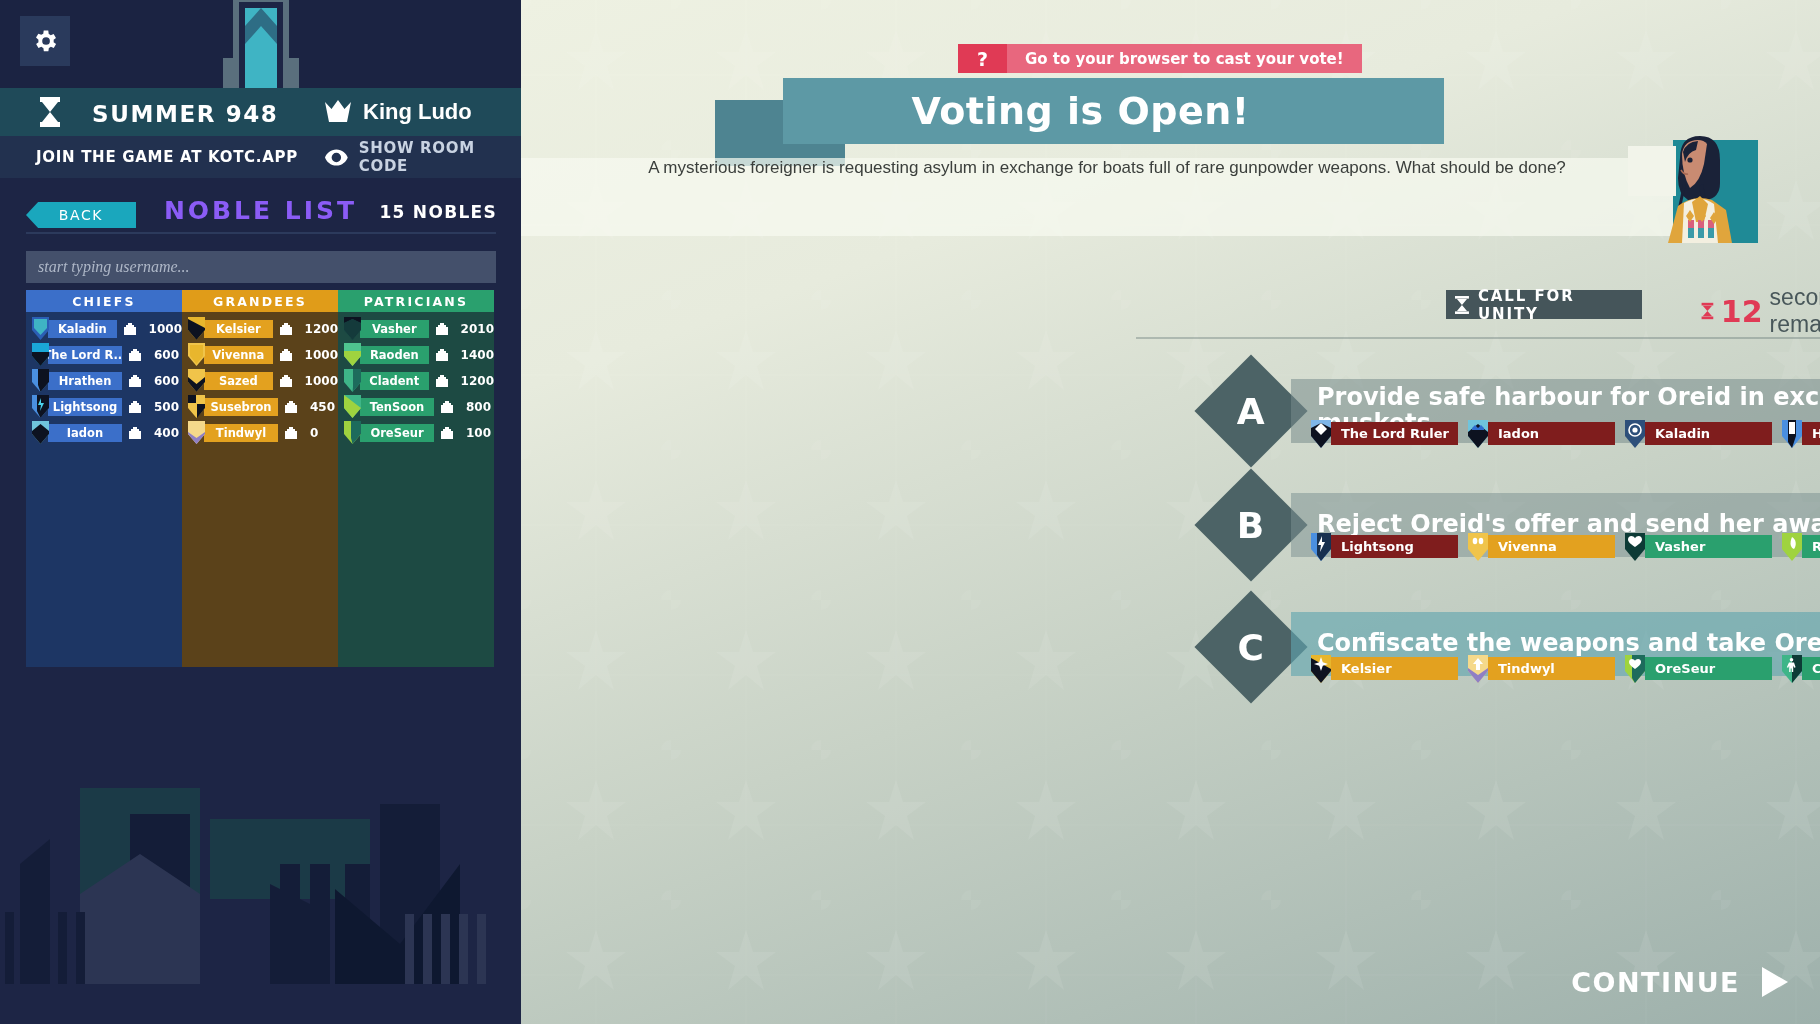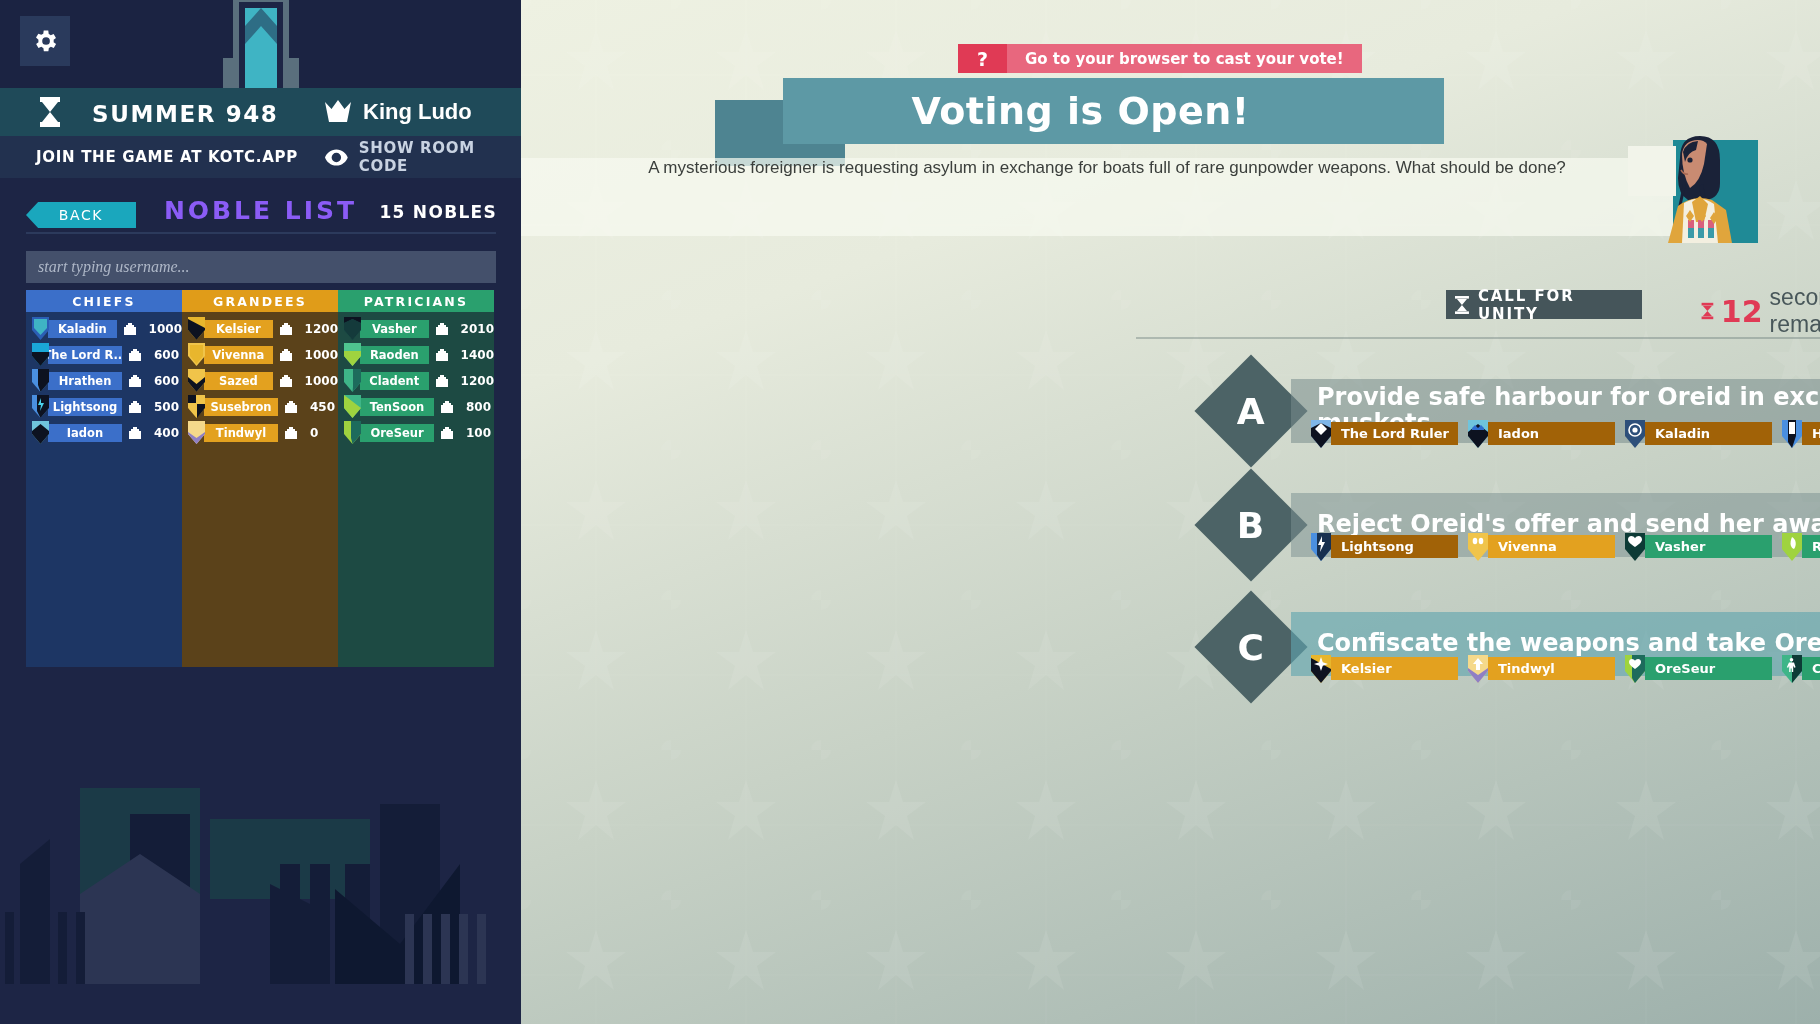--- a/index.html
+++ b/index.html
@@ -175,21 +175,21 @@
   }
   .opt-bar p{ color:#ffffff; font-size:24px; font-weight:bold; line-height:1.08;
      font-family:"DejaVu Sans", sans-serif; max-width:700px;}
 
   .voter-row{ position:absolute; display:flex; gap:10px; }
   .voter{ height:23px; display:flex; align-items:center; width:147px; position:relative;}
   .voter .vcrest{ width:20px; height:28px; flex:none; position:relative; z-index:2; }
   .voter .vname{ flex:1; height:23px; display:flex; align-items:center;
      padding-left:10px; color:#fff; font-size:13px; font-weight:bold;
      font-family:"DejaVu Sans", sans-serif;}
-  .voter.blue .vname{ background:#a16207; }
+  .voter.blue .vname{ background:#7f1d1d; }
   .voter.gold .vname{ background:#e3a11f; }
   .voter.green .vname{ background:#2aa06e; }
 
   .continue{
     position:absolute; right:28px; bottom:24px; display:flex; align-items:center; gap:16px;
     cursor:pointer;
   }
   .continue span{ color:#ffffff; font-size:27px; font-weight:bold; letter-spacing:1.5px;
      font-family:"DejaVu Sans", sans-serif;}
 </style>
@@ -703,15 +703,21 @@
               <path d="M0 0h20v16l-10 12L0 16z" fill="#3eb588"></path>
               <path d="M10 0h10v16l-10 12z" fill="#0d3b36"></path>
               <path d="M9.5 3a1.8 1.8 0 110 3.6 1.8 1.8 0 010-3.6zM7 7.6h5l1.6 4.6-1.4.6-1-2.4V17h-1.4v-3.6H8.6V17H7.2v-6.6l-1 2.4-1.4-.6z" fill="#ffffff"></path>
             </svg>
           <div class="vname">Cladent</div>
         </div>
 
       </div>
     </div>
 
+    <div class="continue">
+      <span>CONTINUE</span>
+      <svg width="36" height="36" viewBox="0 0 36 36">
+        <path d="M6 3l26 15L6 33z" fill="#ffffff"></path>
+      </svg>
+    </div>
   </div>
 
 </div>
 
 </body></html>

